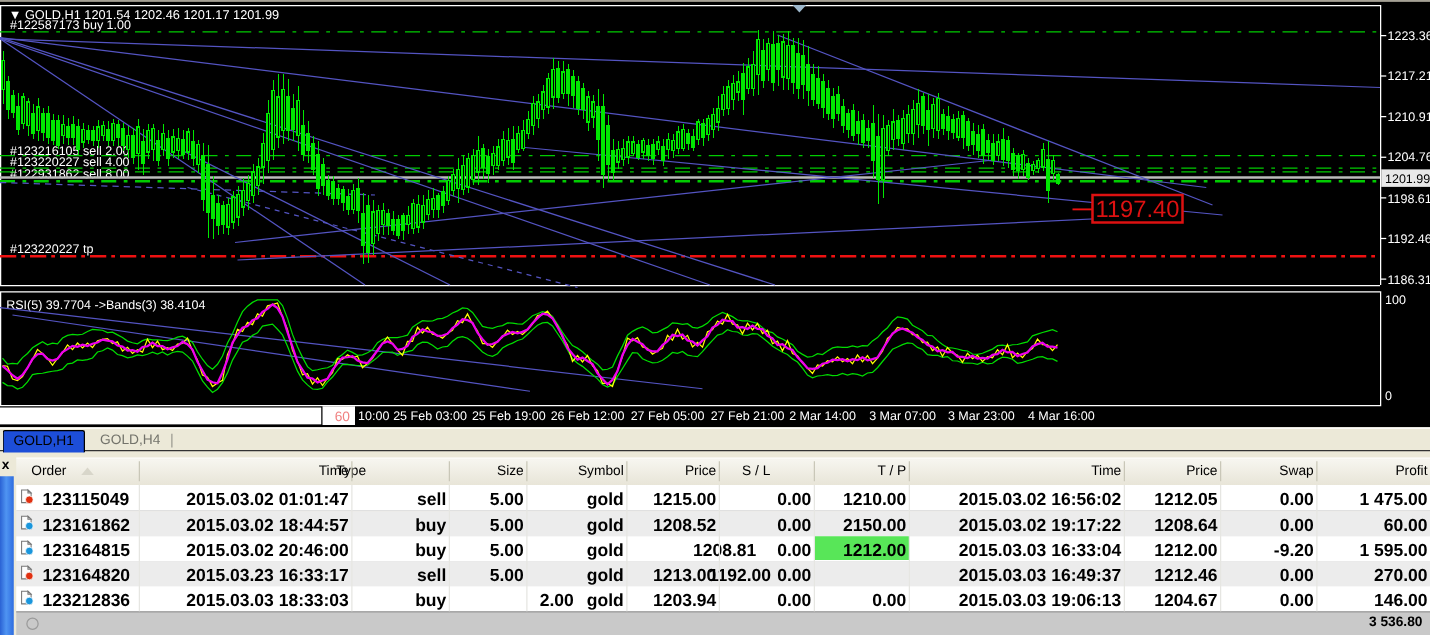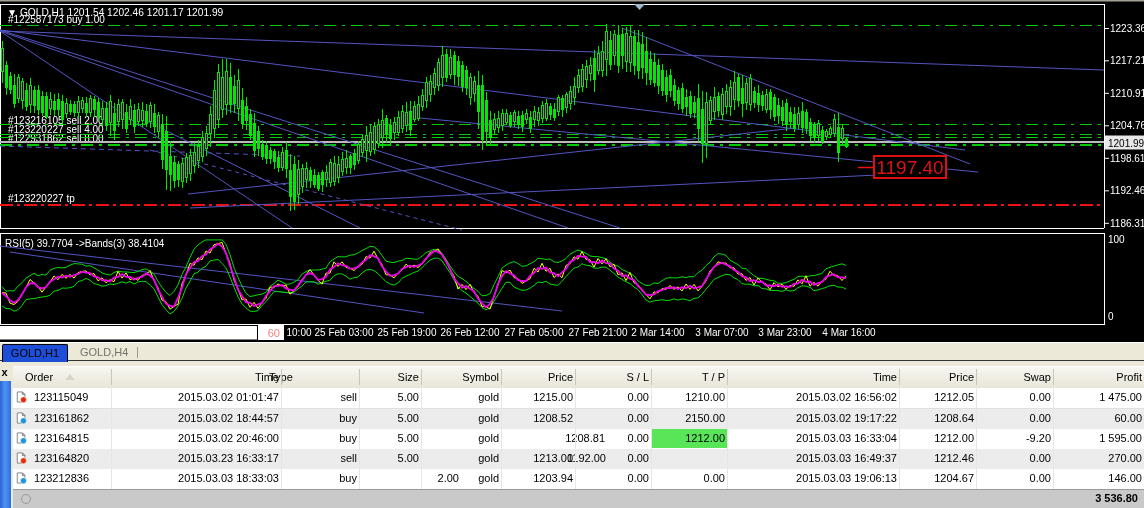--- a/index.html
+++ b/index.html
@@ -8,21 +8,21 @@
 .tab1{position:absolute;left:2px;top:344px;width:64px;height:17px;background:#1d4ed8;border:1px solid #000;border-bottom:none;border-radius:2px 2px 0 0;font-size:11px;color:#000;text-align:center;line-height:17px;z-index:3;}
 .tab2{position:absolute;left:80px;top:346px;font-size:11px;color:#73736b;z-index:3;}
 .tabsep{position:absolute;left:137px;top:347px;width:1px;height:11px;background:#9a9a90;z-index:3;}
 .termwrap{position:absolute;left:0;top:362px;width:1144px;height:146px;background:#ece9d8;}
 .xbtn{position:absolute;left:0px;top:366px;width:9px;height:13px;font-size:11px;font-weight:bold;color:#000;text-align:center;line-height:13px;}
 .bluestrip{position:absolute;left:0;top:381px;width:11px;height:127px;background:linear-gradient(90deg,#2a62d4 0%,#4f94f2 45%,#2f6de0 100%);}
 .thead{position:absolute;left:13px;top:366px;width:1131px;height:22px;background:linear-gradient(#f7f6f0,#e8e5d8);border-top:1px solid #fff;box-sizing:border-box;}
 .hc{position:absolute;top:371px;font-size:11px;color:#000;z-index:2;}
 .hsep{position:absolute;top:369px;width:1px;height:16px;background:#c9c7b8;z-index:2;}
 .row{position:absolute;left:13px;width:1131px;height:20px;}
-.cell{position:absolute;font-size:11px;color:#000;top:3px;white-space:pre;}
+.cell{position:absolute;font-size:14px;color:#000;top:3px;white-space:pre;font-weight:bold;}
 .vgrid{position:absolute;top:388px;width:1px;height:101px;background:#e6e6e2;z-index:1;}
 .statusbar{position:absolute;left:13px;top:489px;width:1131px;height:19px;background:#c9c9c9;border-top:1px solid #9a9a9a;box-sizing:border-box;font-size:11px;font-weight:bold;}
 .icon{position:absolute;left:3px;top:2px;width:11px;height:14px;}
 </style></head><body>
 
 <svg id="chart" width="1144" height="342">
 <rect x="0" y="0" width="1144" height="342" fill="#000"></rect>
 <rect x="0" y="0" width="1144" height="1.5" fill="#a5a195"></rect>
 <line x1="0" y1="4.5" x2="1104" y2="4.5" stroke="#fff" stroke-width="1"></line>
 <line x1="0.5" y1="4" x2="0.5" y2="228" stroke="#fff" stroke-width="1"></line>
@@ -657,21 +657,21 @@
 <div class="xbtn">x</div>
 <div class="bluestrip"></div>
 <div class="thead"></div>
 <div class="hc" style="left:25px;">Order</div>
 <div style="position:absolute;left:65px;top:374px;width:0;height:0;border-left:5px solid transparent;border-right:5px solid transparent;border-bottom:6px solid #d8d6ca;z-index:2;"></div>
 <div class="hc" style="left:191px;width:88px;text-align:right;">Time</div>
 <div class="hc" style="left:269px;width:88px;text-align:left;">Type</div>
 <div class="hc" style="left:331px;width:88px;text-align:right;">Size</div>
 <div class="hc" style="left:411px;width:88px;text-align:right;">Symbol</div>
 <div class="hc" style="left:485px;width:88px;text-align:right;">Price</div>
-<div class="hc" style="left:561px;width:88px;text-align:right;">S / L</div>
+<div class="hc" style="left:561px;width:88px;text-align:center;">S / L</div>
 <div class="hc" style="left:637px;width:88px;text-align:right;">T / P</div>
 <div class="hc" style="left:809px;width:88px;text-align:right;">Time</div>
 <div class="hc" style="left:886px;width:88px;text-align:right;">Price</div>
 <div class="hc" style="left:963px;width:88px;text-align:right;">Swap</div>
 <div class="hc" style="left:1054px;width:88px;text-align:right;">Profit</div>
 <div class="hsep" style="left:111px;"></div>
 <div class="hsep" style="left:281px;"></div>
 <div class="hsep" style="left:359px;"></div>
 <div class="hsep" style="left:421px;"></div>
 <div class="hsep" style="left:501px;"></div>

